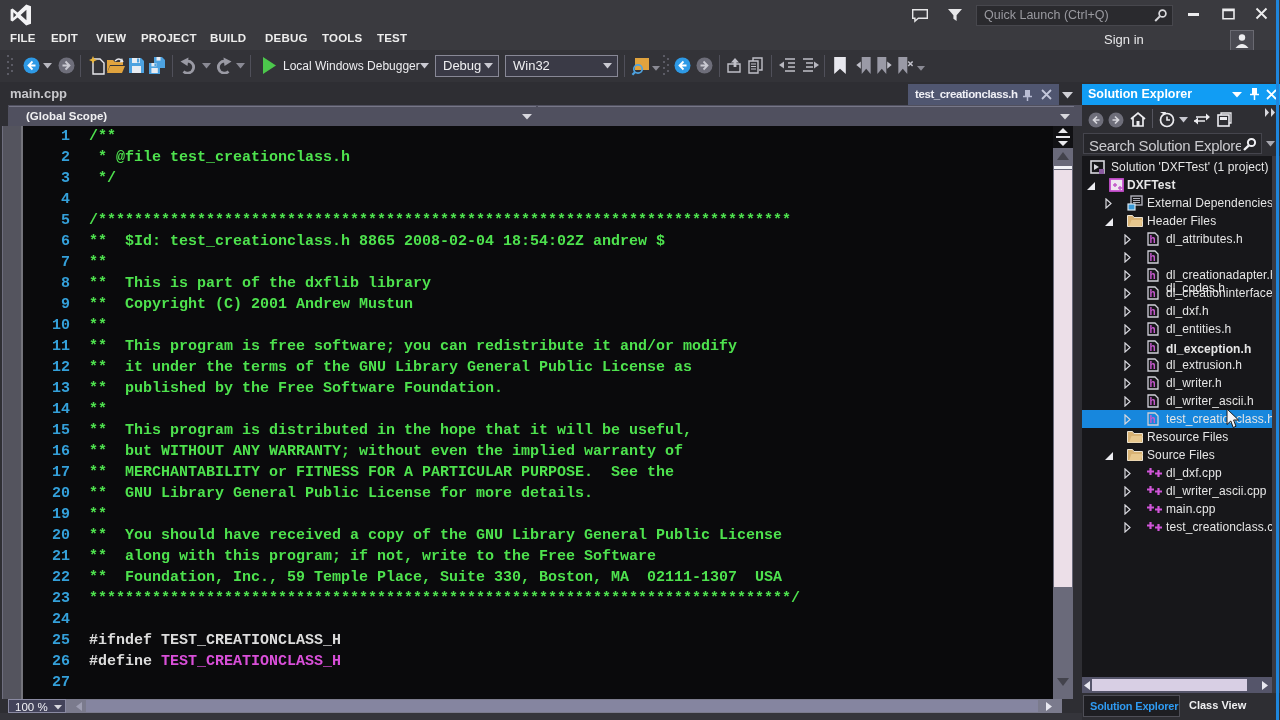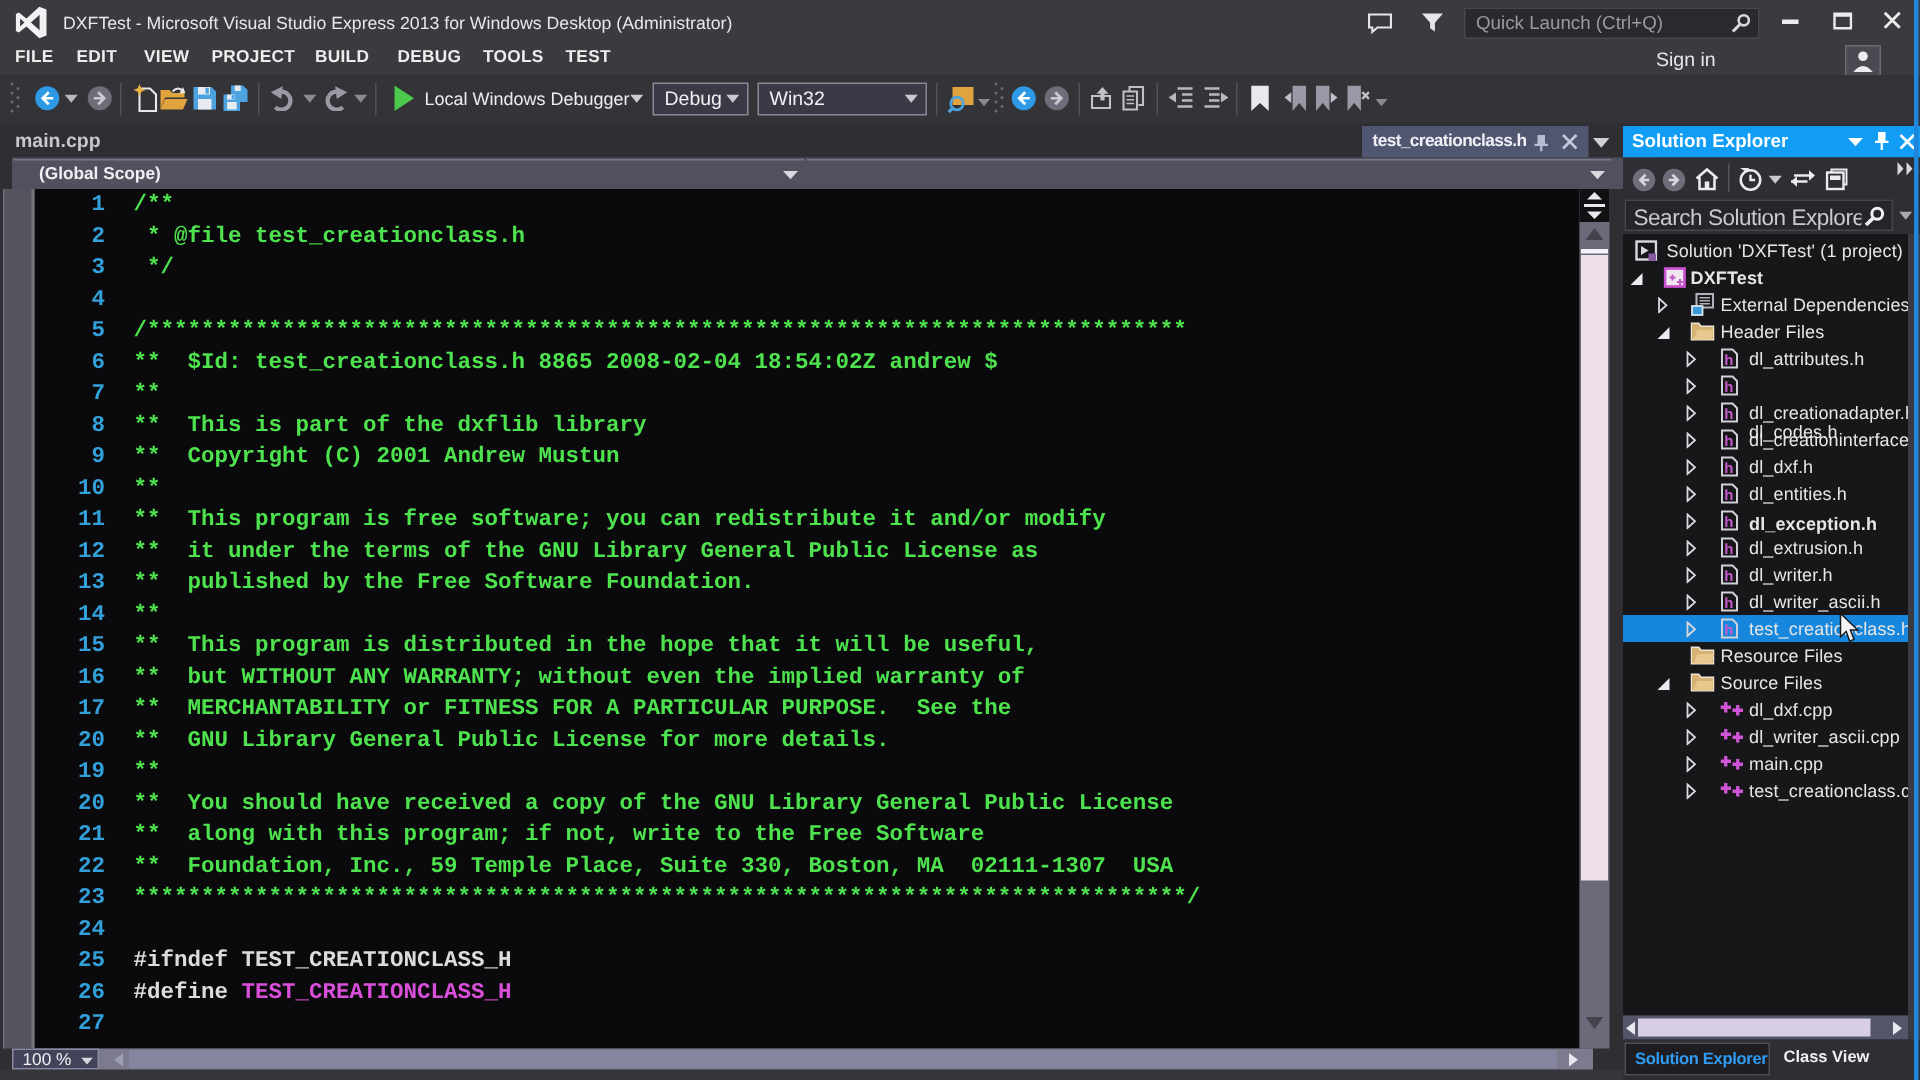--- a/index.html
+++ b/index.html
@@ -33,21 +33,20 @@
   .trow{position:absolute;height:18px;color:#e6e6e6;font-size:12px;line-height:18px;white-space:nowrap;letter-spacing:0.1px;}
 </style>
 </head>
 <body>
 <div id="win">
   <div id="titlebar" class="abs">
     <svg class="abs" style="left:10px;top:4px" width="24" height="22" viewBox="0 0 24 22">
       <path fill="#f2f2f4" d="M16.2 0.5 L21 2.3 L21 19.7 L16.2 21.5 L7.6 13.6 L2.6 17.6 L0.6 16.6 L0.6 5.4 L2.6 4.4 L7.6 8.4 Z
         M3.4 8.3 L3.4 13.7 L6.3 11 Z M10.6 11 L16.4 16.2 L16.4 5.8 Z"></path>
     </svg>
-    <div class="abs" style="left:42px;top:8px;color:#e8e8ea;font-size:11.8px;">DXFTest - Microsoft Visual Studio Express 2013 for Windows Desktop (Administrator)</div>
     <svg class="abs" style="left:911px;top:8px" width="20" height="15" viewBox="0 0 20 15">
       <path fill="none" stroke="#e6e6e8" stroke-width="1.4" d="M1.7,1.7 h14.6 v8.6 h-9 l-3.4,3 v-3 h-2.2 Z"></path>
     </svg>
     <svg class="abs" style="left:947px;top:8px" width="16" height="14" viewBox="0 0 16 14">
       <path fill="#e6e6e8" d="M1 1 L15 1 L9.6 7.2 L9.6 13 L6.4 10.8 L6.4 7.2 Z"></path>
     </svg>
     <div class="abs" style="left:976px;top:5px;width:195px;height:19px;background:#2a2a2e;border:1px solid #47474d;">
       <div class="abs" style="left:7px;top:2px;color:#9a9aa0;font-size:12.5px;">Quick Launch (Ctrl+Q)</div>
       <svg class="abs" style="left:176px;top:2px" width="16" height="15" viewBox="0 0 16 15">
         <circle cx="9.5" cy="5.5" r="3.4" fill="none" stroke="#d8d8dc" stroke-width="1.7"></circle>

